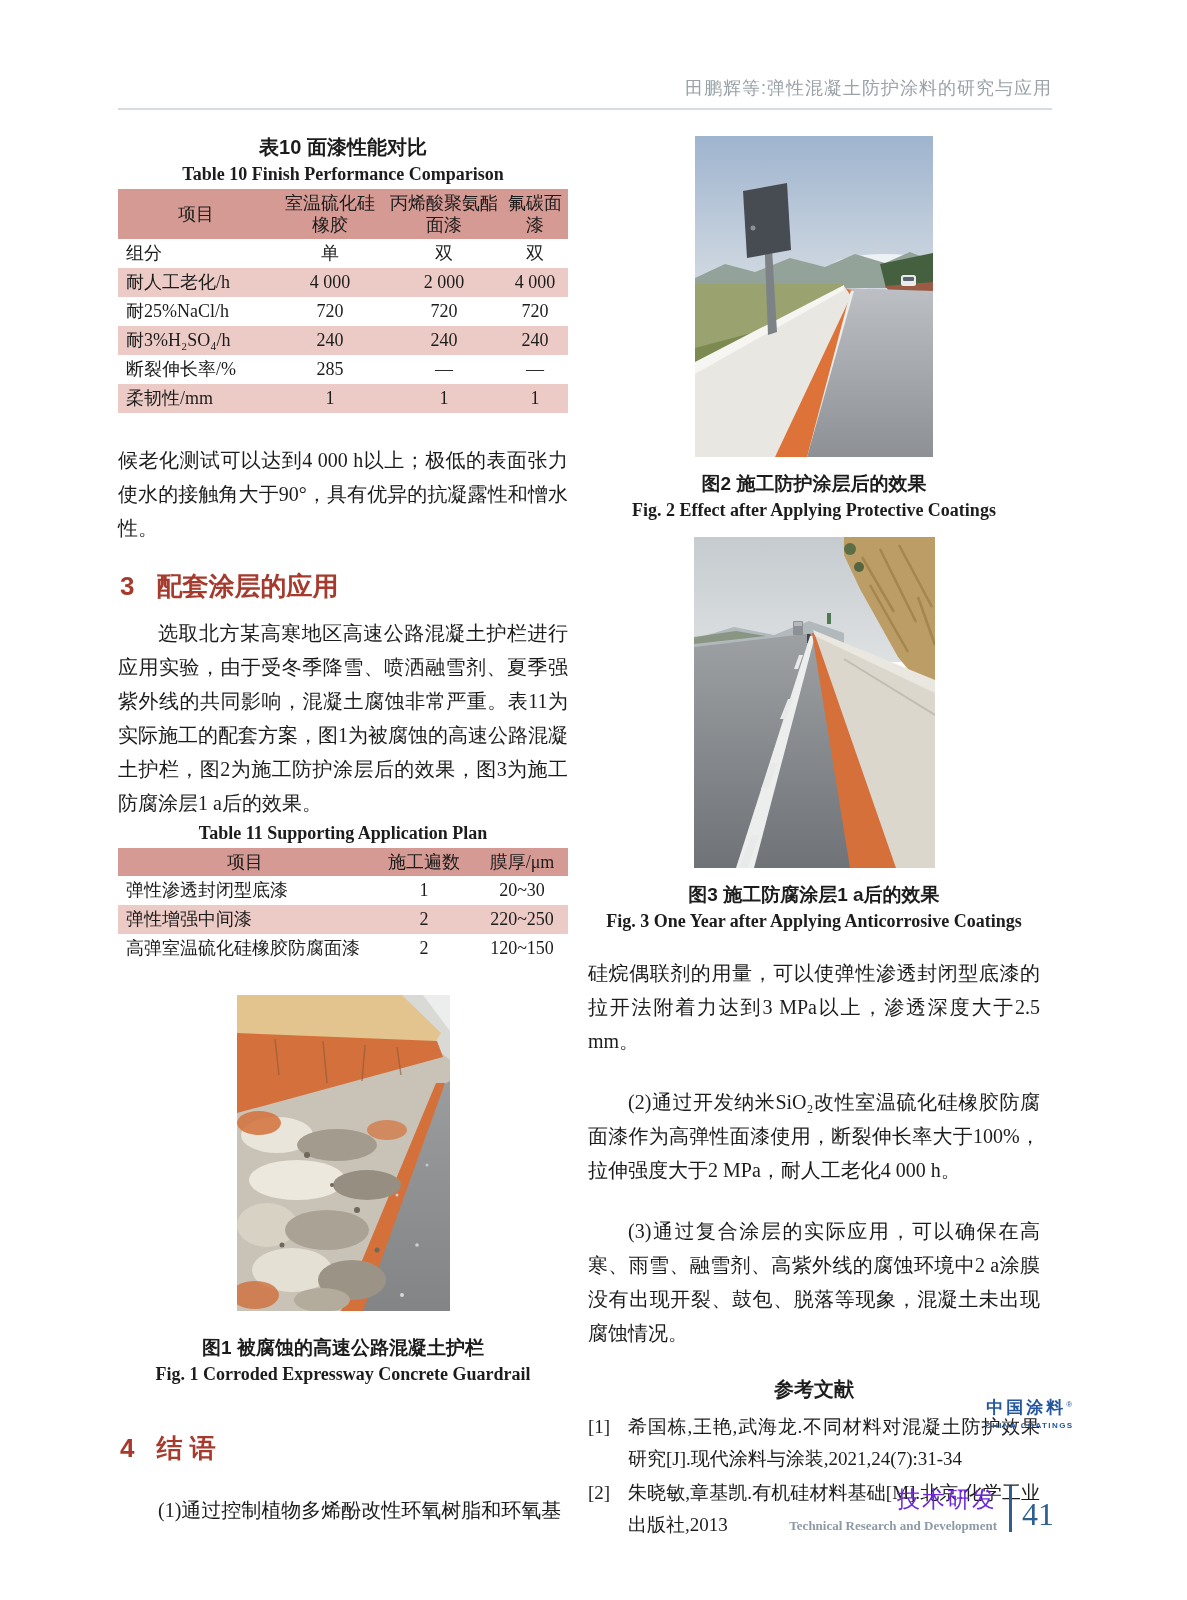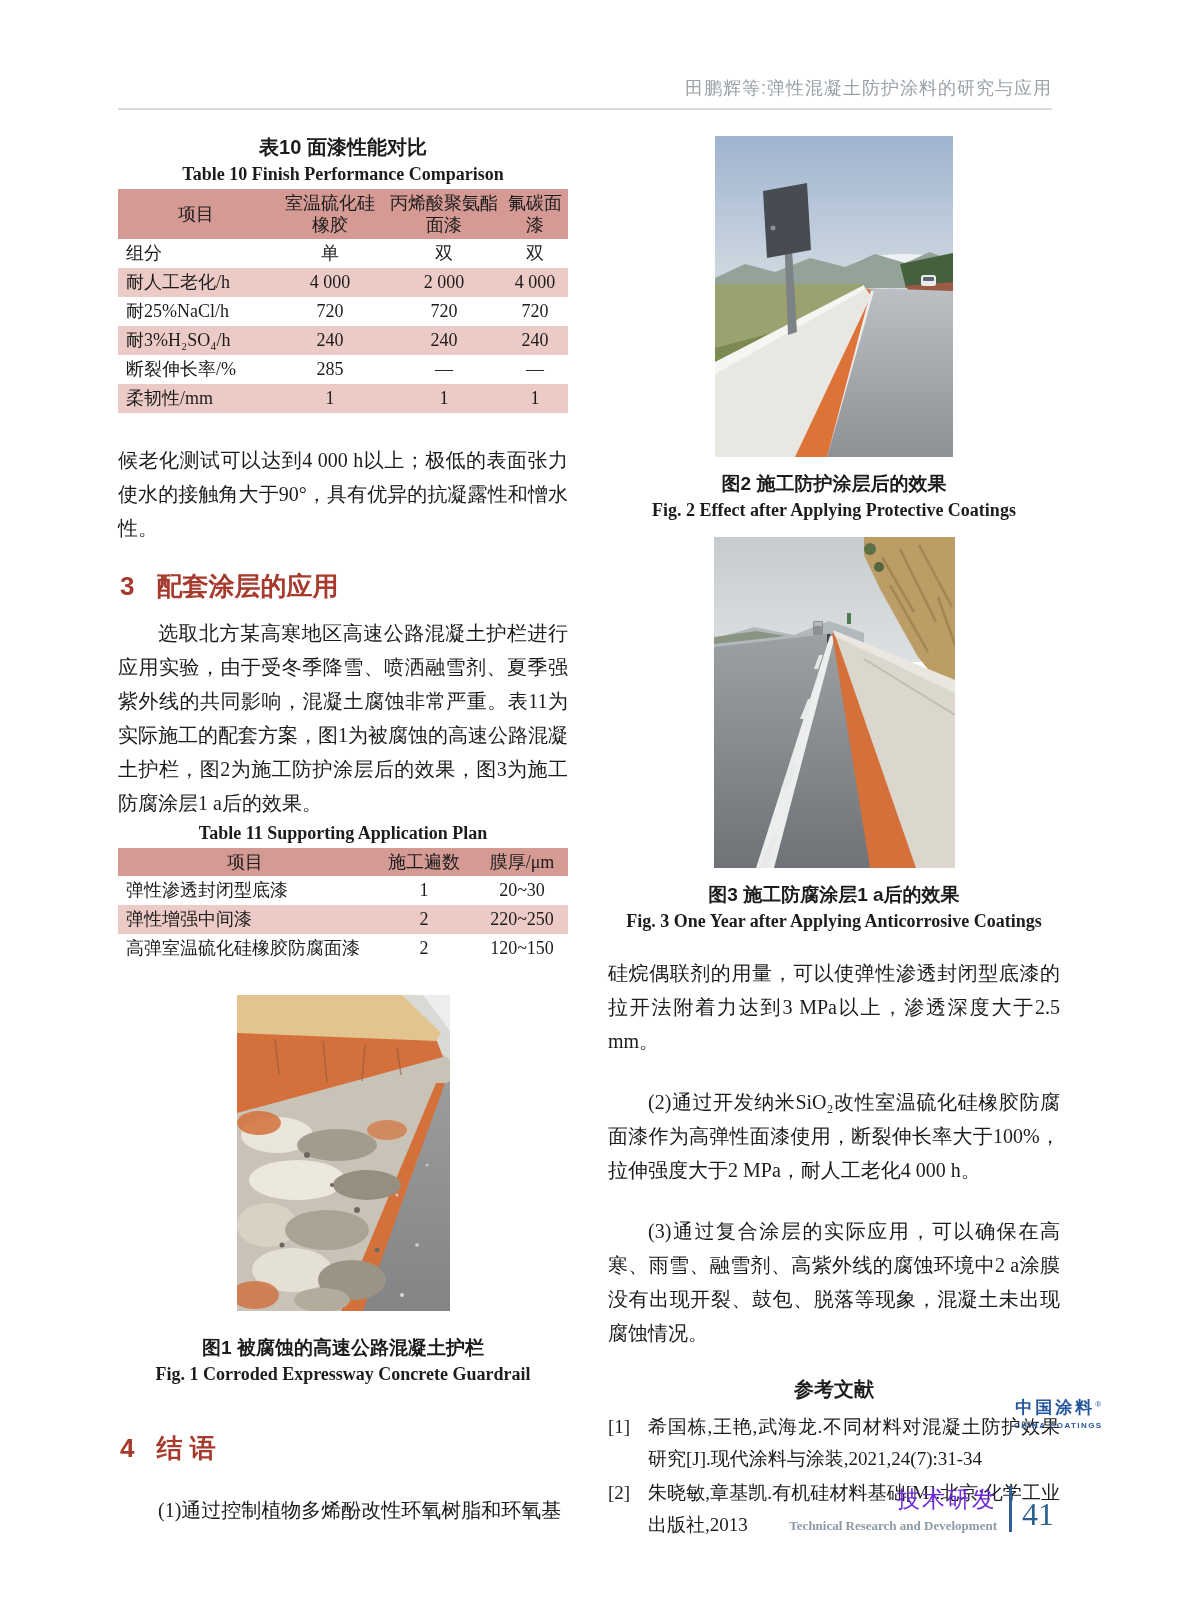--- a/index.html
+++ b/index.html
@@ -17,21 +17,21 @@
     padding-top:76px;padding-bottom:8px;
     border-bottom:2px solid #d9dcde;
     text-align:right;
   }
   .running-head .rh-text{
     font-family:"Liberation Sans","DejaVu Sans",sans-serif;
     font-size:18px;color:#9aa1a7;letter-spacing:1px;
   }
   
   .columns{
-    display:grid;grid-template-columns:450px 452px;column-gap:40px;
+    display:grid;grid-template-columns:450px 452px;column-gap:20px;
     margin-left:118px;margin-top:22px;
   }
   .col{min-width:0;}
   p.body{
     margin:0;font-size:20px;line-height:34px;text-align:justify;
   }
   p.body.indent{text-indent:2em;margin-top:27px;}
   
   .t-cn{
     font-family:"Liberation Sans","DejaVu Sans",sans-serif;
@@ -82,21 +82,20 @@
     font-family:"Liberation Sans","DejaVu Sans",sans-serif;
     font-weight:bold;font-size:20px;text-align:center;margin:0;
   }
   .ref-item{display:flex;margin-top:2px;font-size:19px;line-height:32px;}
   .ref-label{flex:0 0 40px;}
   .ref-text{flex:1;text-align:justify;}
   
   .brand-logo{
     position:absolute;top:1396px;left:985px;text-align:center;color:#24569e;
     font-family:"Liberation Sans","DejaVu Sans",sans-serif;
-    margin-left:29px;
   }
   .brand-logo .logo-cn{font-size:17px;font-weight:bold;letter-spacing:3px;}
   .brand-logo .logo-reg{font-size:8px;vertical-align:super;}
   .brand-logo .logo-en{font-size:8px;font-weight:bold;letter-spacing:1.4px;margin-top:2px;}
   .page-footer{
     position:absolute;top:1484px;right:133px;
     display:flex;align-items:center;
   }
   .footer-left{text-align:right;}
   .footer-cn{

